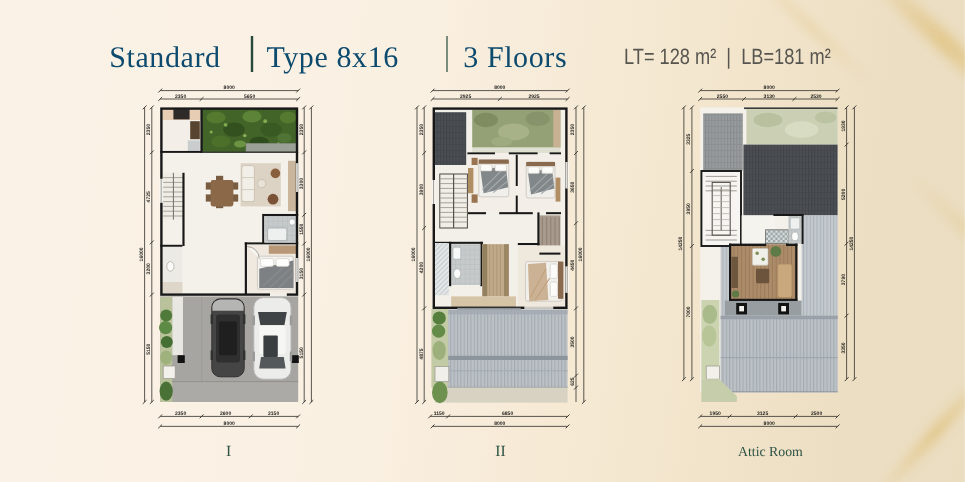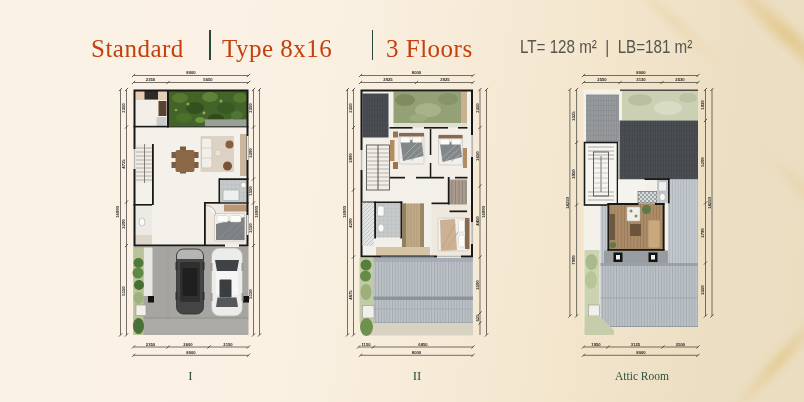--- a/index.html
+++ b/index.html
@@ -1,20 +1,20 @@
 <!DOCTYPE html>
 <html><head>
 <meta charset="utf-8">
 <style>
   html,body{margin:0;padding:0;}
   body{width:804px;height:402px;overflow:hidden;position:relative;
        font-family:"Liberation Sans",sans-serif;
        background:linear-gradient(98deg,#fbf2e7 0%,#faf0e2 40%,#f4e7cf 68%,#ecdec2 88%,#eaddc0 100%);}
   .streak{position:absolute;background:linear-gradient(90deg,rgba(222,186,110,0),rgba(220,183,100,0.55),rgba(222,186,110,0));filter:blur(4px);transform-origin:center;border-radius:50%;}
-  .hdr{position:absolute;color:#c2410c;font-family:"Liberation Serif",serif;font-size:25px;line-height:1;letter-spacing:0.5px;}
+  .hdr{position:absolute;color:#0c4a6e;font-family:"Liberation Serif",serif;font-size:25px;line-height:1;letter-spacing:0.5px;}
   .sep{position:absolute;width:1.5px;height:30px;background:#27493c;}
   .lt{position:absolute;color:#57554f;font-size:18.5px;letter-spacing:0px;transform:scaleX(0.82);transform-origin:left;white-space:nowrap;}
 </style>
 </head>
 <body>
 
 <div class="streak" style="left:688px;top:28px;width:200px;height:16px;transform:rotate(43deg);opacity:0.95;"></div>
 
 <div class="streak" style="left:600px;top:18px;width:150px;height:8px;transform:rotate(43deg);opacity:0.5;"></div>
 

